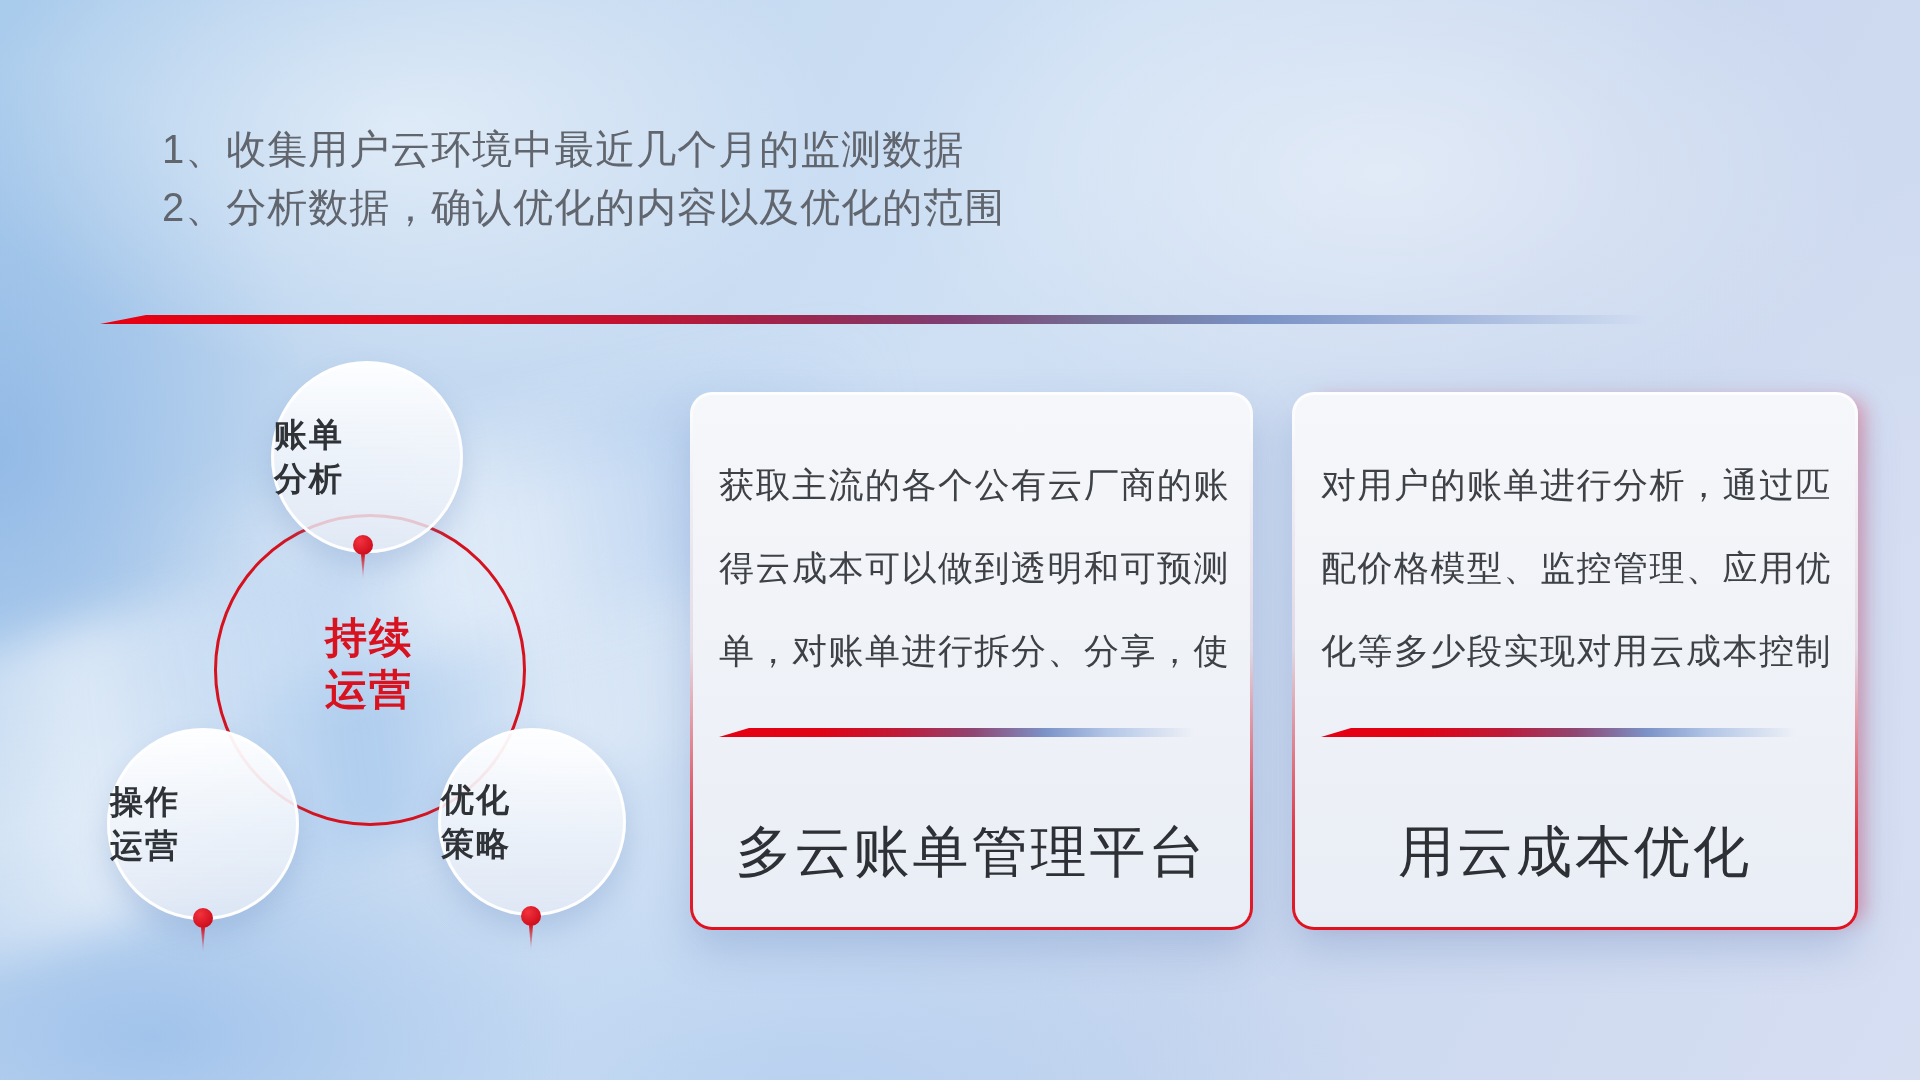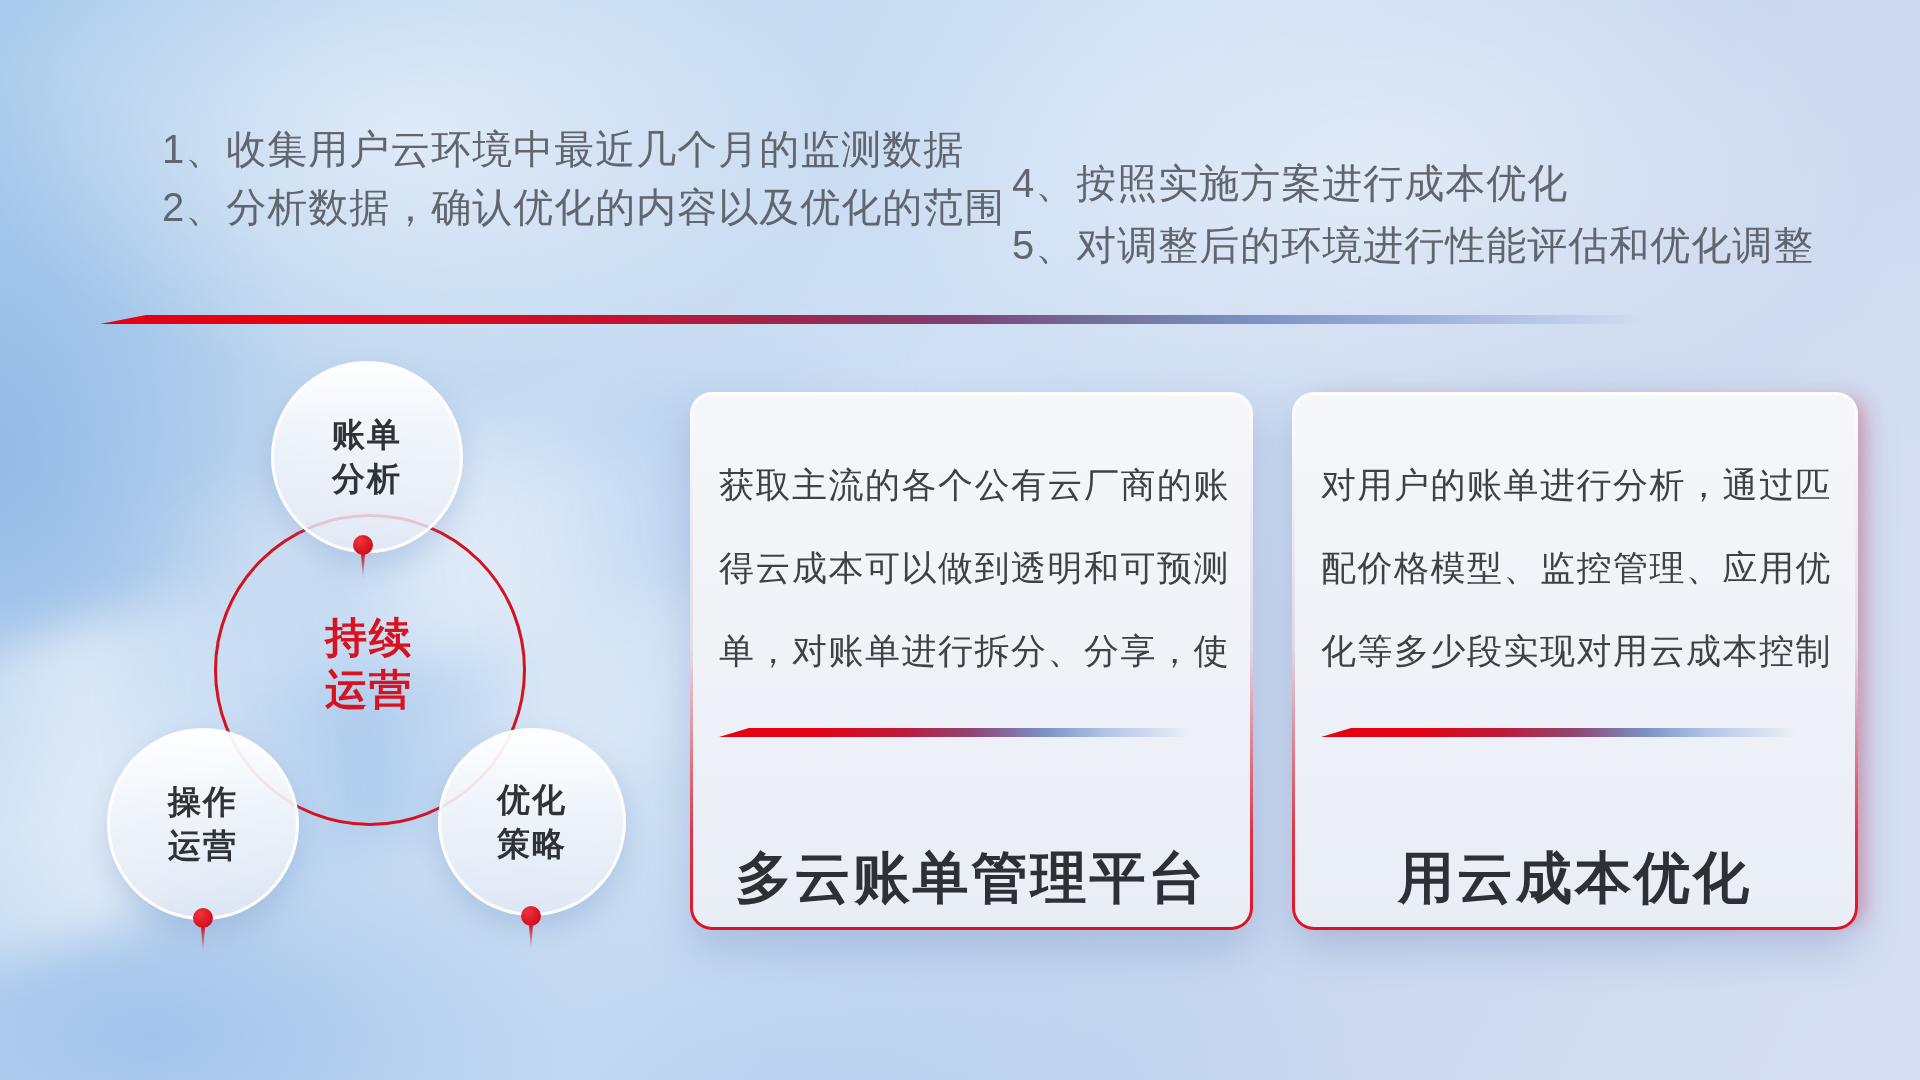--- a/index.html
+++ b/index.html
@@ -36,21 +36,21 @@
     background:linear-gradient(90deg,#e60012 0%,#e20517 16%,#c41230 32%,#9a2750 44%,#7f3f73 53%,#747095 62%,#7b93c5 72%,rgba(140,164,210,0.8) 82%,rgba(165,185,225,0) 96%);
   }
 
   
   .ring{position:absolute;left:214px;top:514px;width:306px;height:306px;border:3px solid #d5121e;border-radius:50%;}
   .center-label{
     position:absolute;left:217px;top:612px;width:304px;text-align:center;
     color:#d8121f;font-size:42px;font-weight:bold;line-height:52px;letter-spacing:2px;
   }
   .node{
-    position:absolute;border-radius:50%;display:flex;align-items:center;justify-content:center;text-align:center;
+    position:absolute;border-radius:50%;display:flex;align-items:center;justify-content:flex-start;text-align:center;
     background:linear-gradient(180deg,rgba(255,255,255,0.96) 0%,rgba(240,244,250,0.86) 55%,rgba(228,234,245,0.80) 100%);
     border:3px solid rgba(255,255,255,0.95);
     box-shadow:0 14px 28px rgba(105,135,190,0.28);
     color:#2f3338;font-size:33px;font-weight:bold;line-height:44px;letter-spacing:2px;
   }
   .node.top{left:271px;top:361px;width:186px;height:186px;}
   .node.bl{left:107px;top:728px;width:186px;height:186px;}
   .node.br{left:438px;top:728px;width:182px;height:182px;}
   .pin{position:absolute;width:20px;height:20px;border-radius:50%;
     background:radial-gradient(circle at 35% 30%,#f2323d,#c30011);z-index:5;}
@@ -70,39 +70,35 @@
     padding-left:11px;
   }
   .card.c1{left:690px;width:563px;}
   .card.c2{left:1292px;width:566px;box-shadow:0 20px 42px rgba(100,130,185,0.30),14px 0 18px -8px rgba(232,70,95,0.45);}
   .card-body{position:absolute;left:26px;top:48px;width:514px;color:#3e4247;font-size:35px;letter-spacing:1.5px;line-height:83px;white-space:nowrap;}
   .card-divider{
     position:absolute;left:26px;top:333px;width:510px;height:9px;
     clip-path:polygon(0 100%,30px 0,100% 0,100% 100%);
     background:linear-gradient(90deg,#e60012 0%,#e00315 20%,#bd1b3a 36%,#8f4673 50%,#7b93c8 64%,rgba(168,190,228,0.85) 76%,rgba(190,205,235,0) 93%);
   }
-  .card-title{position:absolute;left:0;right:0;top:420px;text-align:center;color:#2d3035;font-size:56px;font-weight:bold;letter-spacing:3px;margin-top:26px;}
+  .card-title{position:absolute;left:0;right:0;top:420px;text-align:center;color:#2d3035;font-size:56px;font-weight:normal;letter-spacing:3px;}
 </style>
 </head>
 <body>
 
 <div id="slide">
 
   <div class="streak s1"></div>
   <div class="streak s2"></div>
 
   <div class="steps left">
     <div>1、收集用户云环境中最近几个月的监测数据</div>
     <div>2、分析数据，确认优化的内容以及优化的范围</div>
   </div>
 
-  <div class="steps right">
-    <div>4、按照实施方案进行成本优化</div>
-    <div>5、对调整后的环境进行性能评估和优化调整</div>
-  </div>
 
   <div class="main-divider"></div>
 
   <div>
     <div class="ring"></div>
 
     <div class="center-label">
       <div>持续</div>
       <div>运营</div>
     </div>

